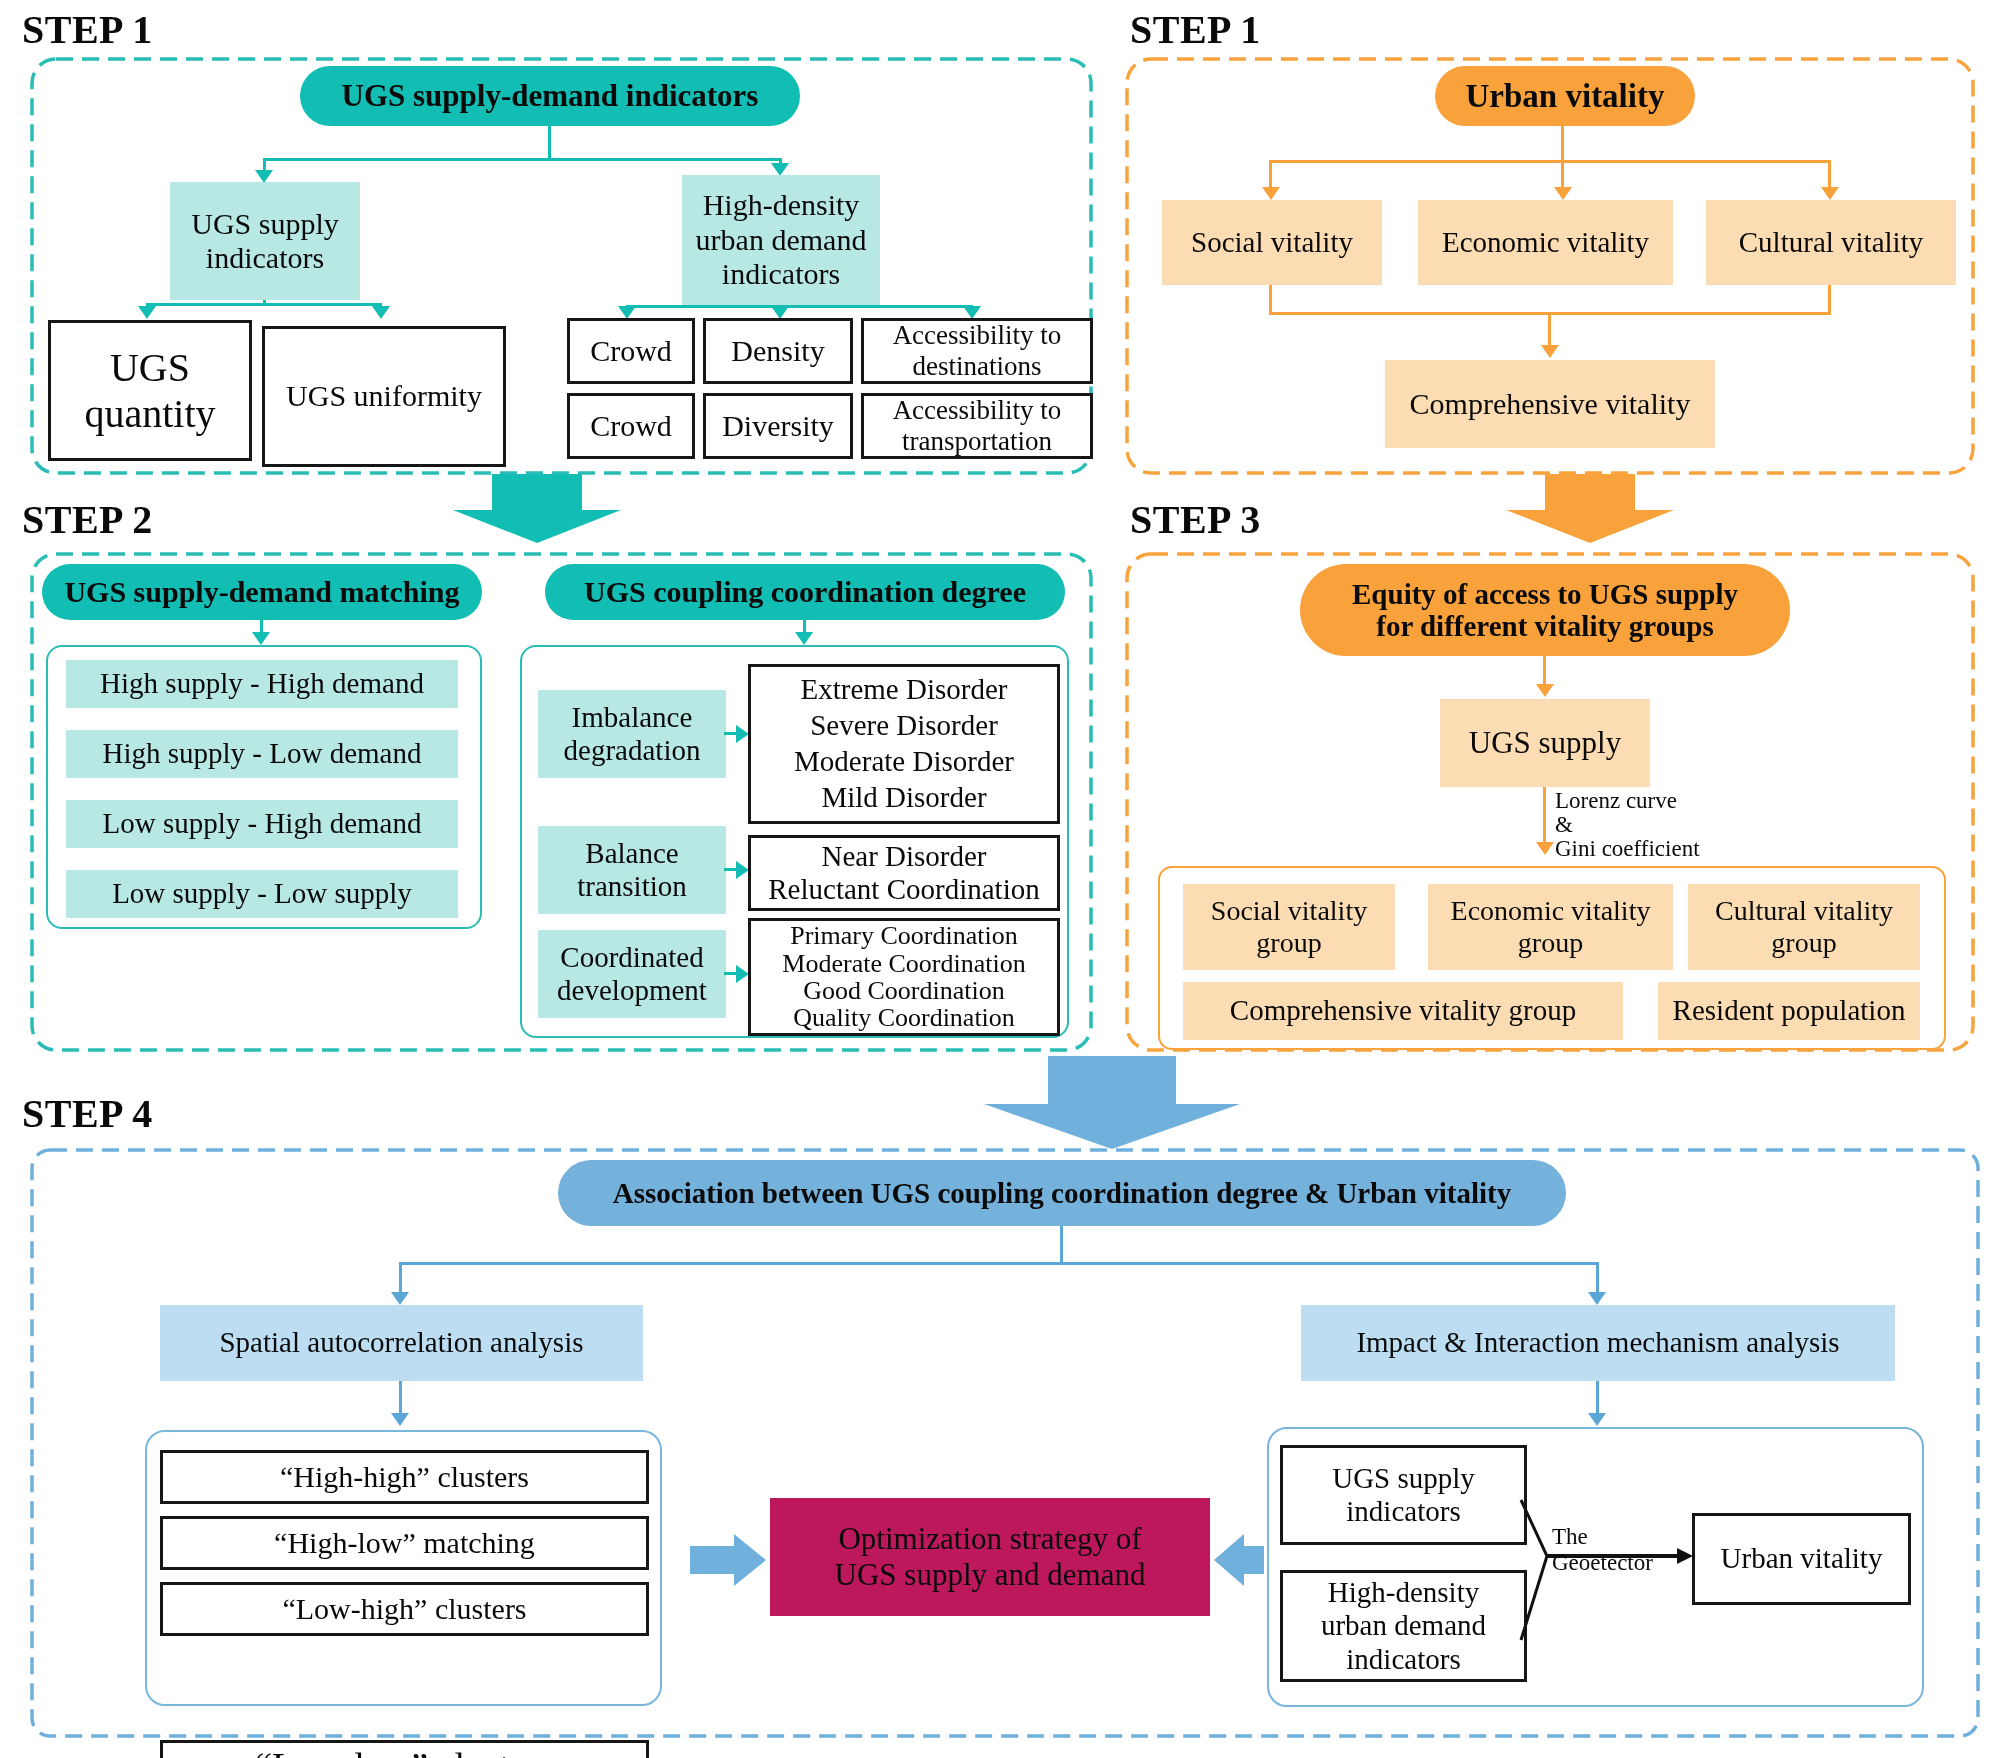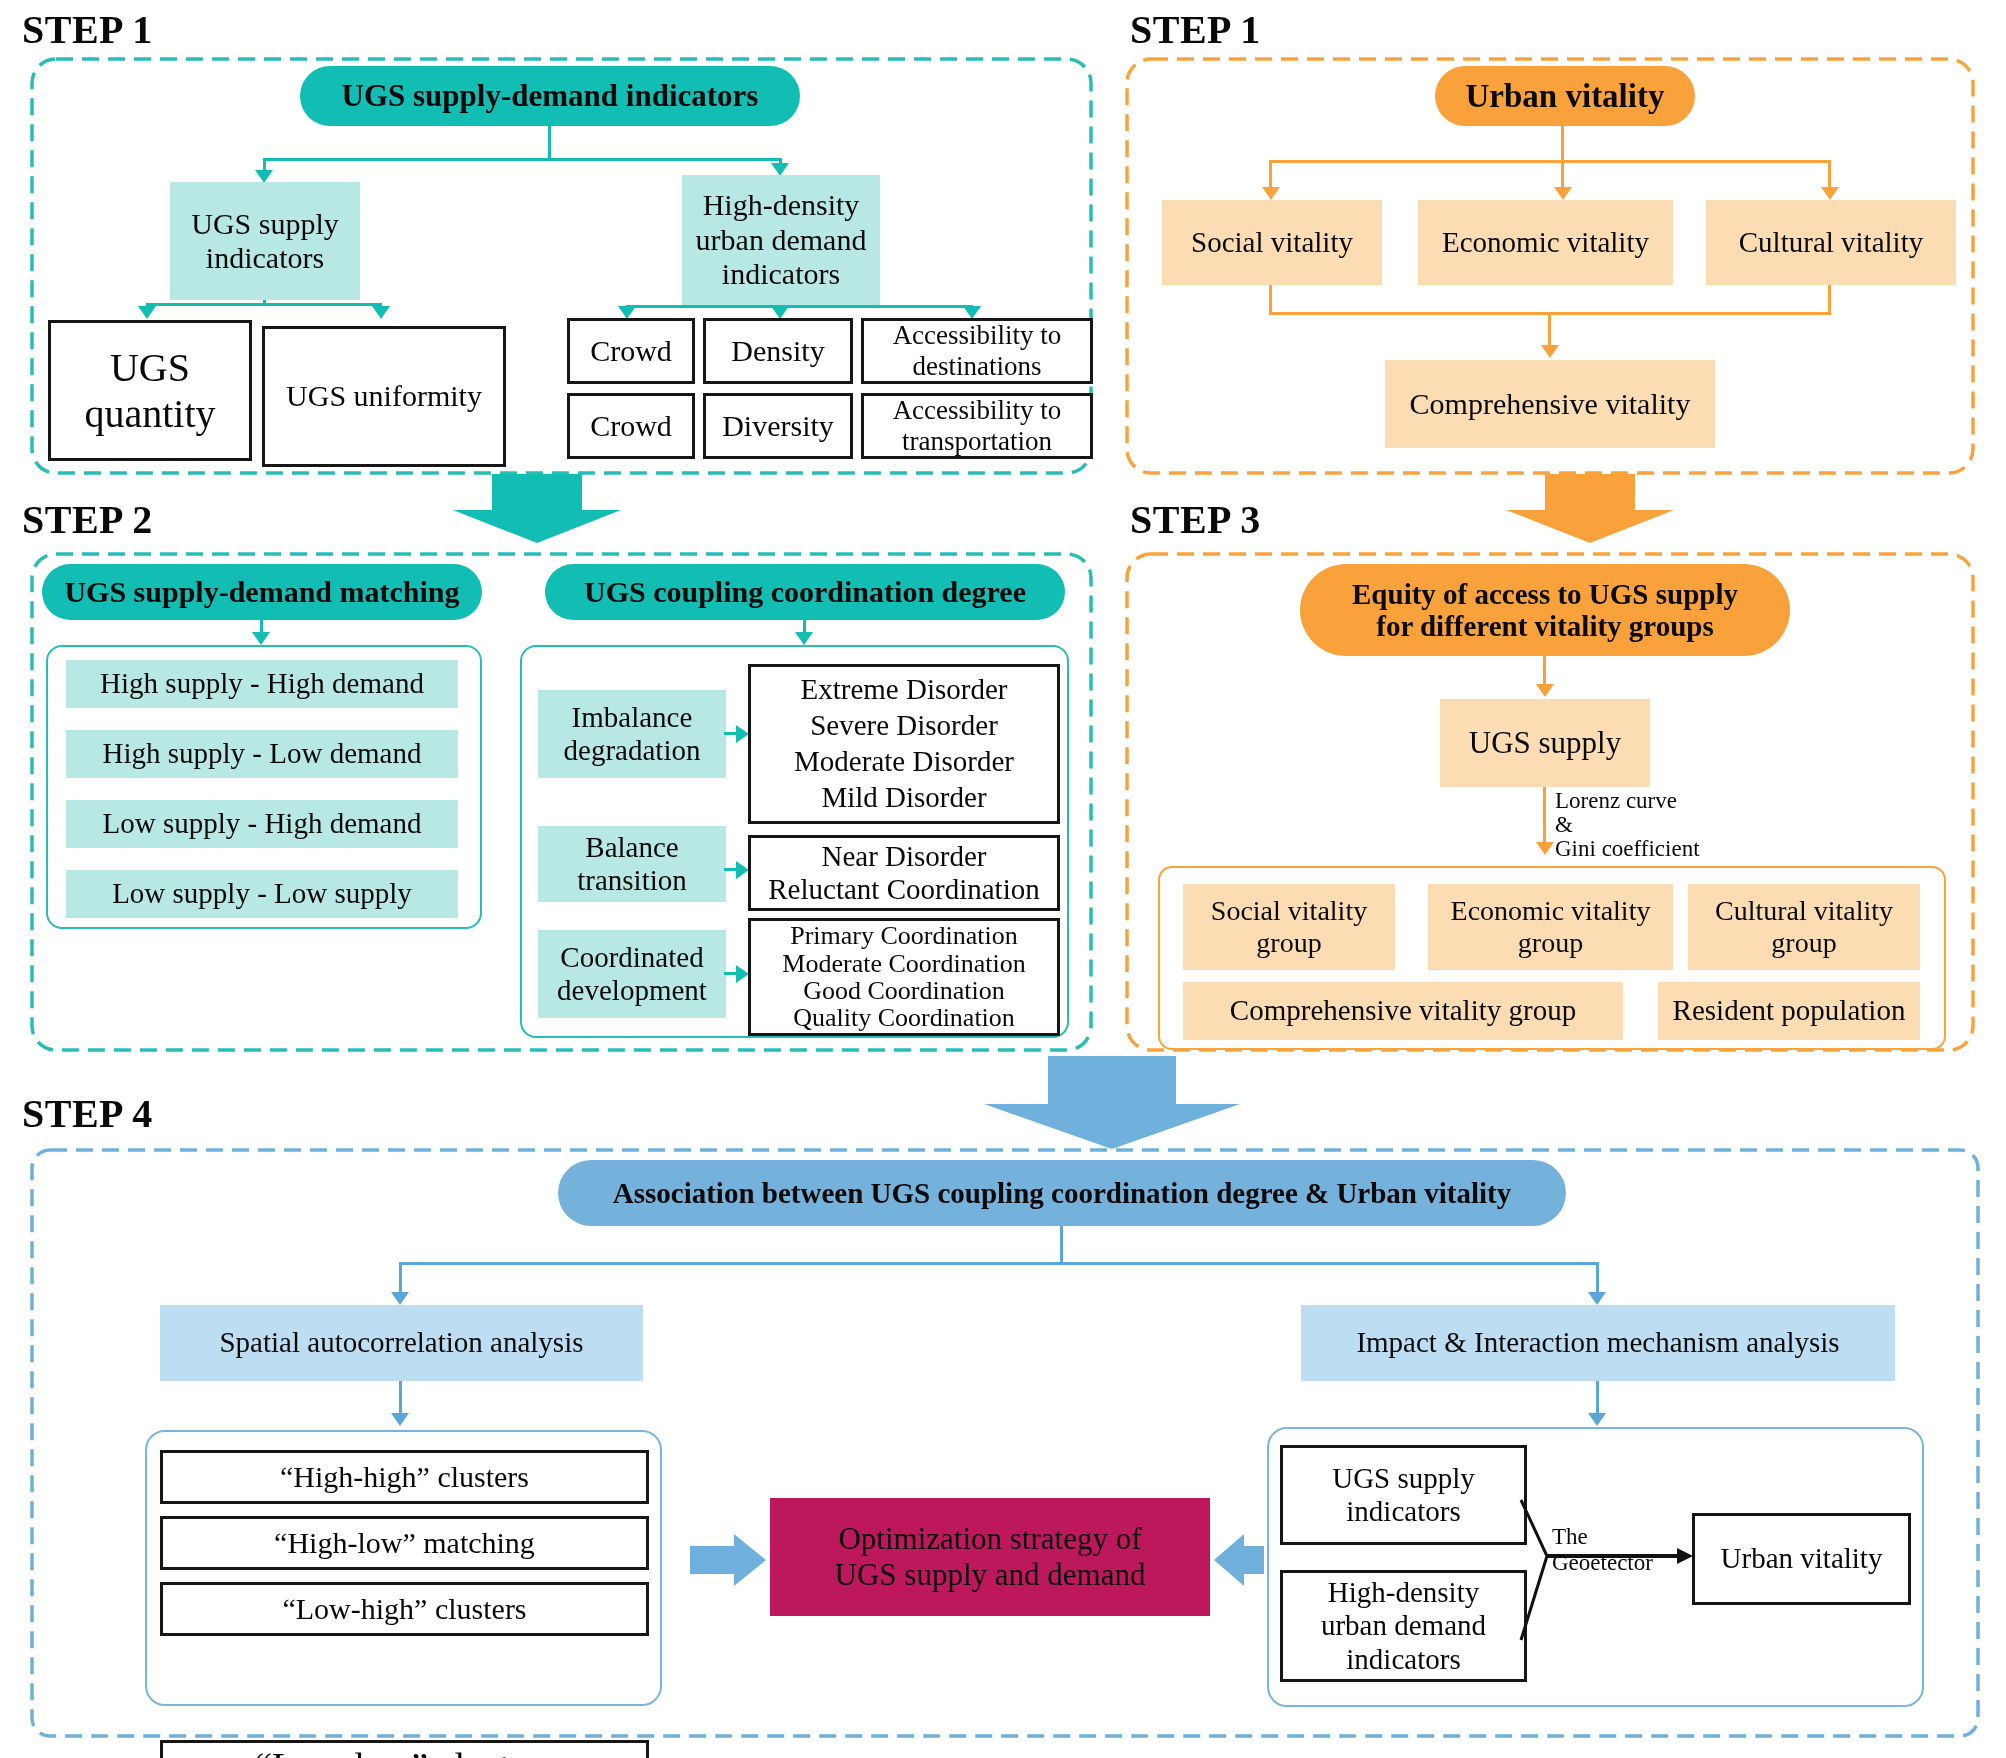--- a/index.html
+++ b/index.html
@@ -148,21 +148,21 @@
 
   <div class="box tl" style="left:538px;top:690px;width:188px;height:88px;font-size:29px">Imbalance
 degradation</div>
   <div class="hl c-teal" style="left:724px;top:732px;width:14px"></div>
   <div class="ah-r" style="left:736px;top:725px"></div>
   <div class="box wb" style="left:748px;top:664px;width:306px;height:154px;font-size:29px;line-height:1.24">Extreme Disorder
 Severe Disorder
 Moderate Disorder
 Mild Disorder</div>
 
-  <div class="box tl" style="left:538px;top:826px;width:188px;height:76px;font-size:29px">Balance
+  <div class="box tl" style="left:538px;top:826px;width:188px;height:88px;font-size:29px">Balance
 transition</div>
   <div class="hl c-teal" style="left:724px;top:868px;width:14px"></div>
   <div class="ah-r" style="left:736px;top:861px"></div>
   <div class="box wb" style="left:748px;top:835px;width:306px;height:70px;font-size:29px;line-height:1.14">Near Disorder
 Reluctant Coordination</div>
 
   <div class="box tl" style="left:538px;top:930px;width:188px;height:88px;font-size:29px">Coordinated
 development</div>
   <div class="hl c-teal" style="left:724px;top:972px;width:14px"></div>
   <div class="ah-r" style="left:736px;top:965px"></div>

